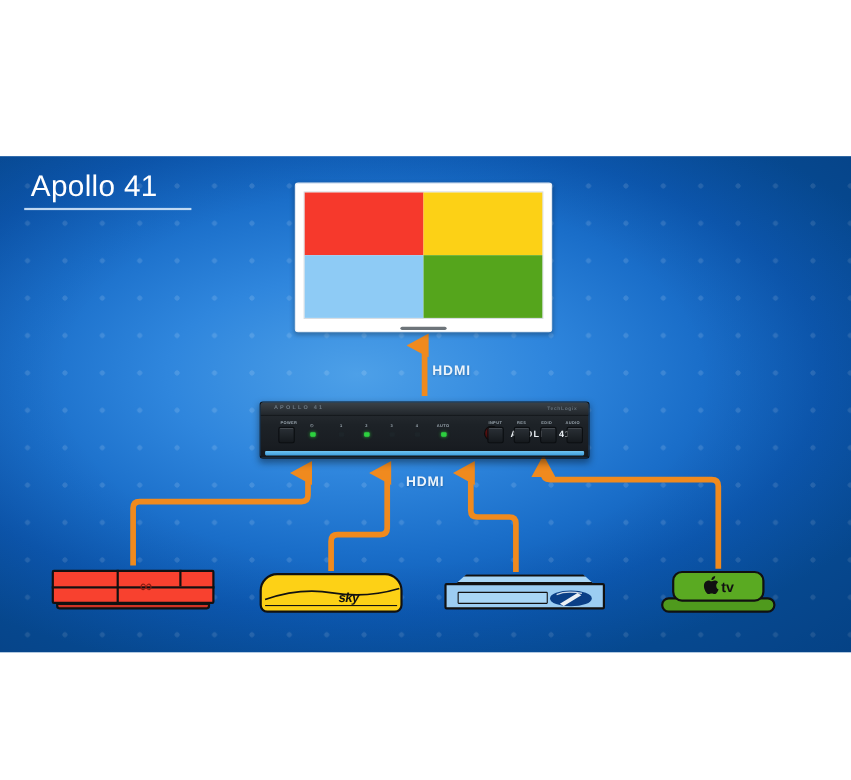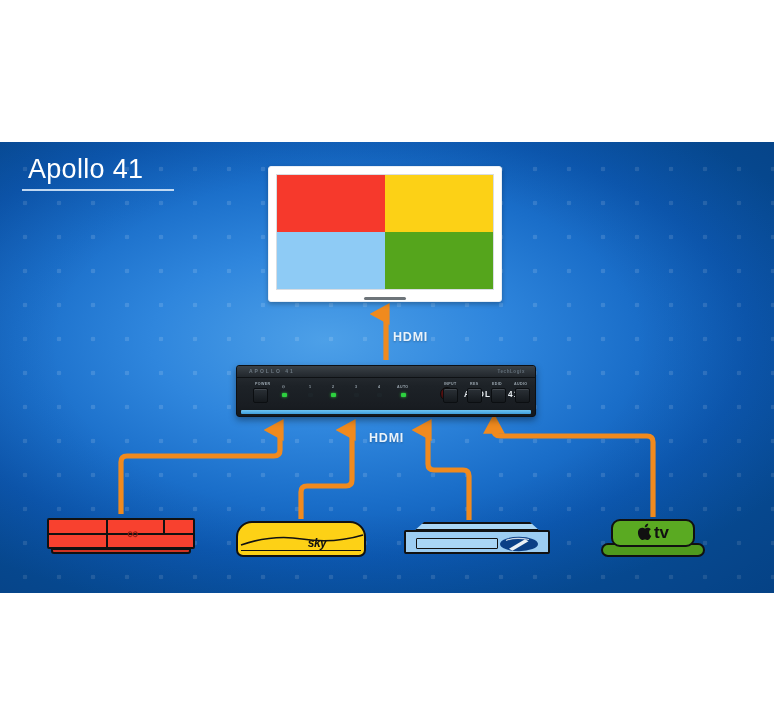--- a/index.html
+++ b/index.html
@@ -125,21 +125,21 @@
     background:#a9d6f5; border:1.5px solid #111; border-radius:1px; }
   #br-logo{ position:absolute; right:9px; top:4px; width:40px; height:16px; }
 
   
   #dev-appletv{ left:601px; top:377px; width:104px; height:38px; }
   #atv-top{ position:absolute; left:10px; top:0; width:84px; height:28px;
     background:#5aaa22; border:2px solid #111; border-radius:9px; }
   #atv-base{ position:absolute; left:0; top:24px; width:104px; height:14px;
     background:#4f9a1d; border:2px solid #111; border-radius:7px; }
   #atv-mark{ position:absolute; left:0; right:0; top:4px; text-align:center;
-    font-size:17px; font-weight:700; color:#111; letter-spacing:0; line-height:18px; }
+    font-size:13px; font-weight:700; color:#111; letter-spacing:0; line-height:18px; }
 </style>
 </head>
 <body>
 
 <div id="stage">
 
   <div id="slide">
     <div id="dots"></div>
 
     <div id="title-wrap">

